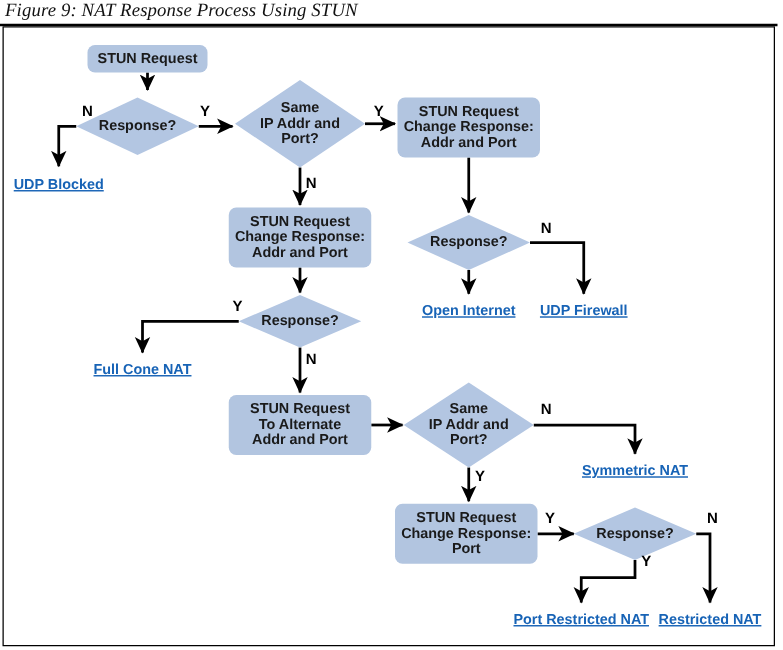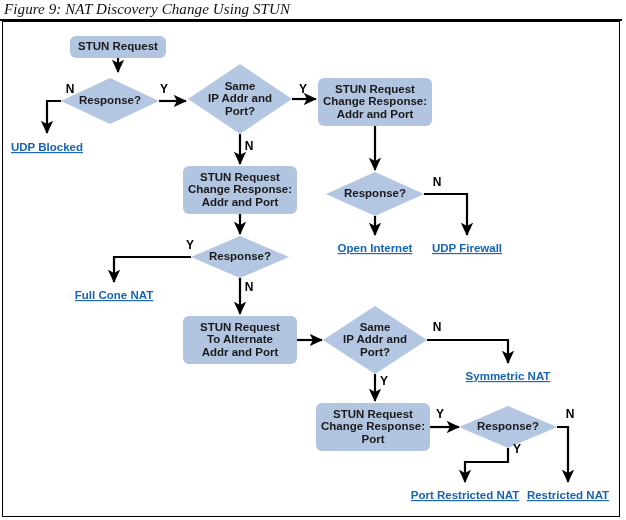--- a/index.html
+++ b/index.html
@@ -37,21 +37,21 @@
     text-decoration:underline;
   }
   .shape{stroke:none;}
   .edge{stroke:#000;stroke-width:2.2;fill:none;}
 </style>
 </head>
 <body>
 
 <div id="fig">
 
-  <div class="caption">Figure 9: NAT Discovery Change Using STUN</div>
+  <div class="caption">Figure 9: NAT Response Process Using STUN</div>
   <div class="rule"></div>
   <div class="frame"></div>
 
   <svg id="flow" viewBox="0 0 626 520" xmlns="http://www.w3.org/2000/svg">
     <defs>
       <marker id="arrowhead" markerWidth="7" markerHeight="7" refX="5.6" refY="3" orient="auto" markerUnits="strokeWidth">
         <path d="M0,0.2 L6,3 L0,5.8 L1.5,3 Z" fill="#000"></path>
       </marker>
     </defs>
     <g id="edges-layer">

